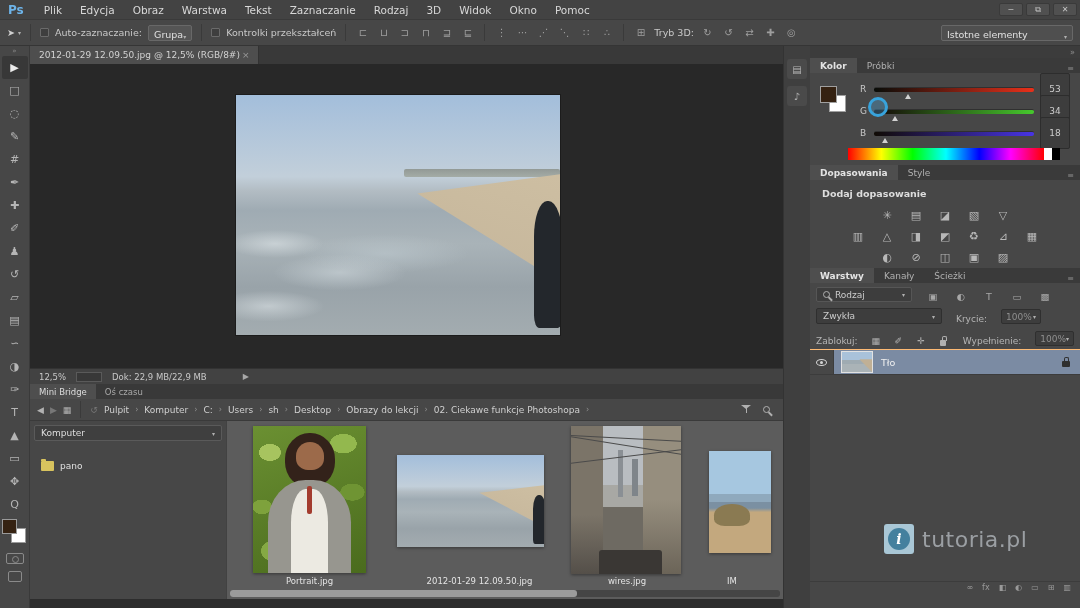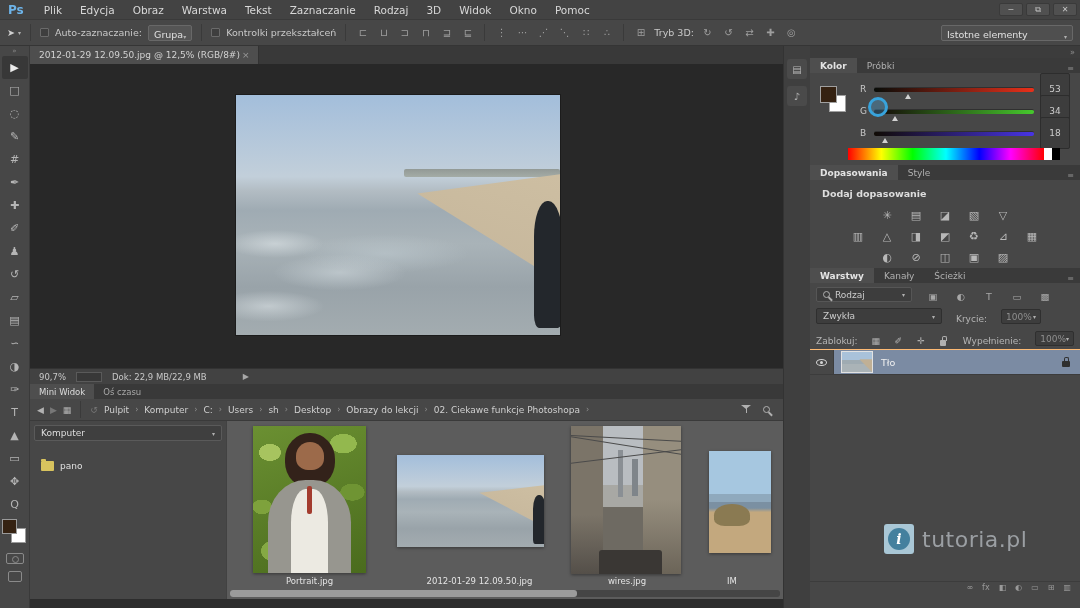--- a/index.html
+++ b/index.html
@@ -313,29 +313,29 @@
 
   <div id="canvas">
     <div id="doc-image">
       <div class="treeline"></div>
       <div class="sand"></div>
       <div class="figure"></div>
     </div>
   </div>
 
   <div id="statusbar">
-    <span>90,7%</span>
+    <span>12,5%</span>
     <span class="status-box"></span>
     <span>Dok: 22,9 MB/22,9 MB</span>
     <span class="status-arrow">▶</span>
   </div>
 
   <div id="mb">
     <div id="mb-tabs">
-      <span class="mb-tab active">Mini Widok</span>
+      <span class="mb-tab active">Mini Bridge</span>
       <span class="mb-tab">Oś czasu</span>
     </div>
     <div id="mb-nav">
       <span class="nav-ico">◀</span>
       <span class="nav-ico dim">▶</span>
       <span class="nav-ico">▦</span>
       <span class="sep"></span>
       <span class="nav-ico dim">↺</span>
       <span class="crumb">Pulpit</span>
       <span class="crumb-sep">›</span>

